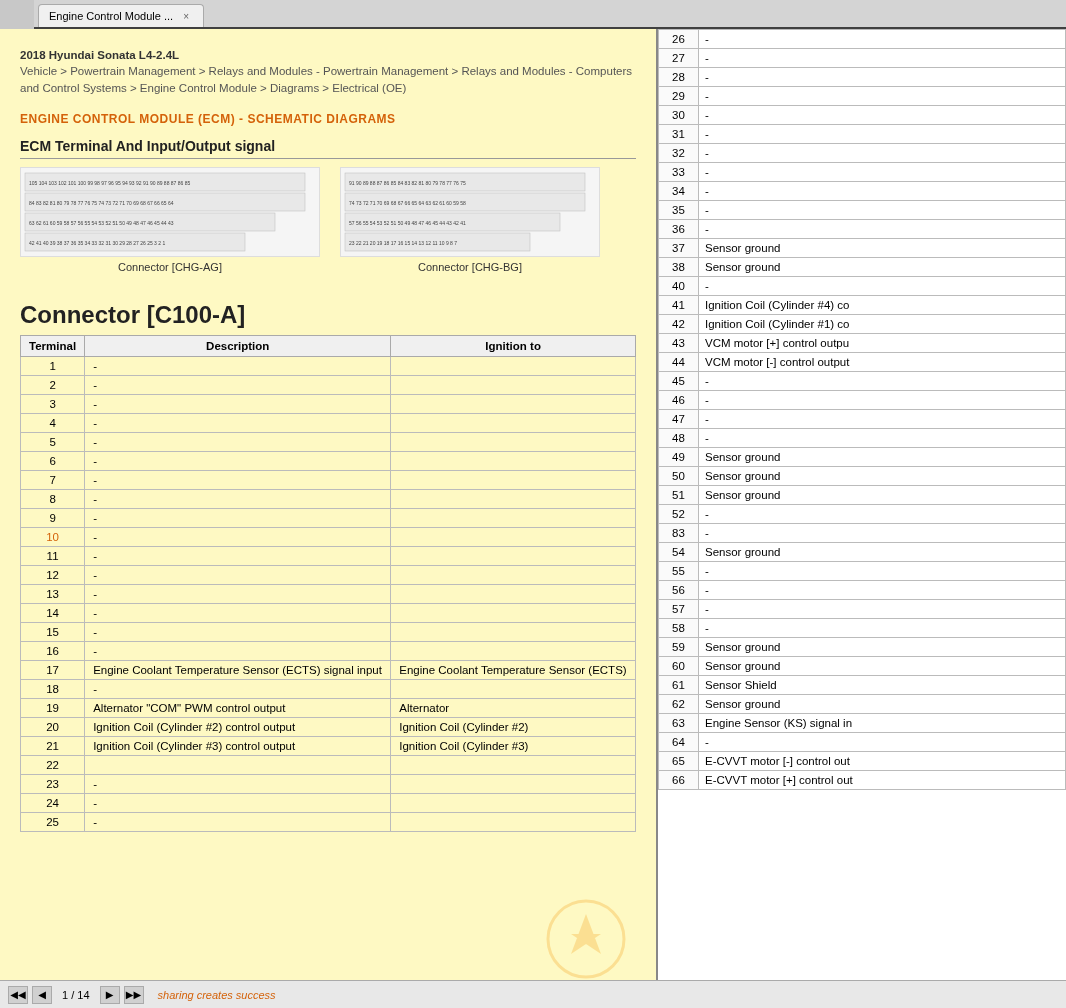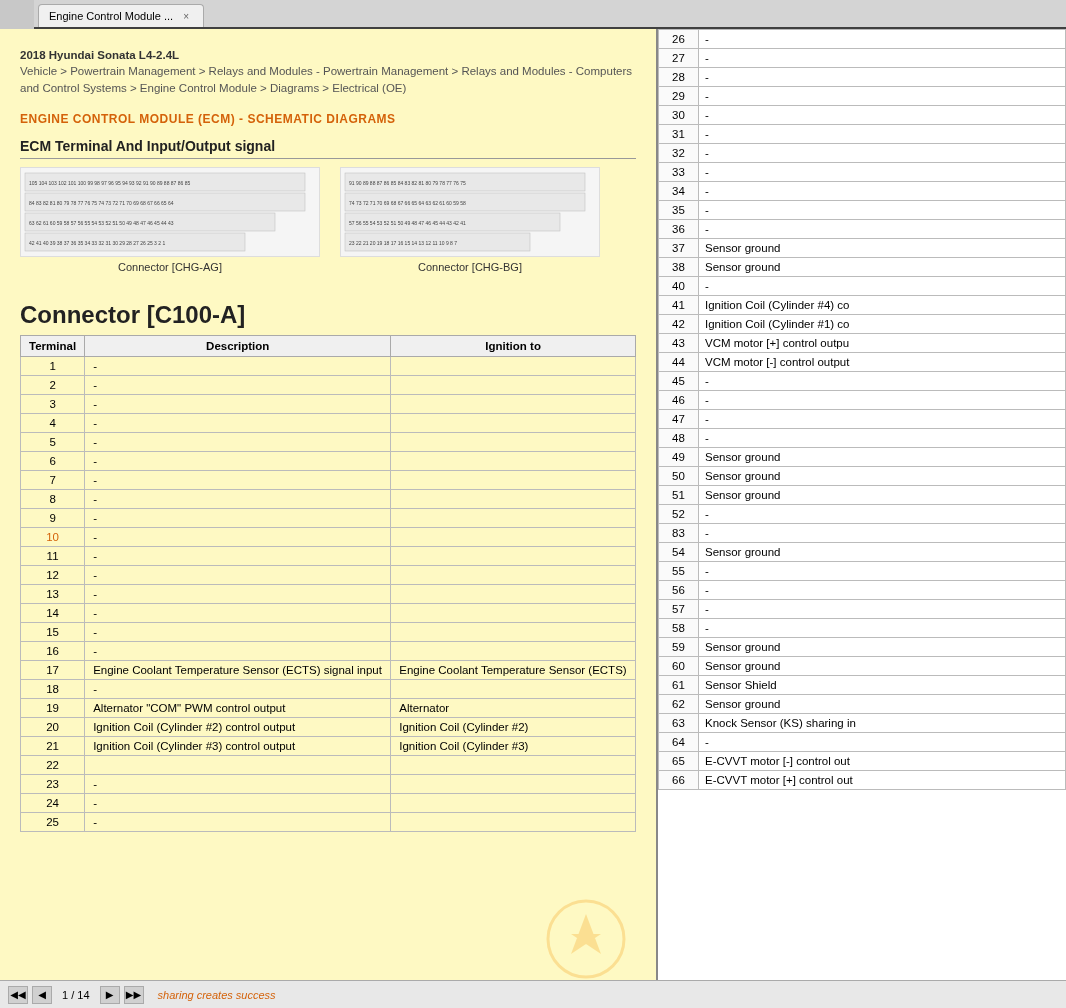--- a/index.html
+++ b/index.html
@@ -576,21 +576,21 @@
           <tr>
             <td>61</td>
             <td>Sensor Shield</td>
           </tr>
           <tr>
             <td>62</td>
             <td>Sensor ground</td>
           </tr>
           <tr>
             <td>63</td>
-            <td>Knock Sensor (KS) sharing in</td>
+            <td>Engine Sensor (KS) signal in</td>
           </tr>
           <tr>
             <td>64</td>
             <td>-</td>
           </tr>
           <tr>
             <td>65</td>
             <td>E-CVVT motor [-] control out</td>
           </tr>
           <tr>

